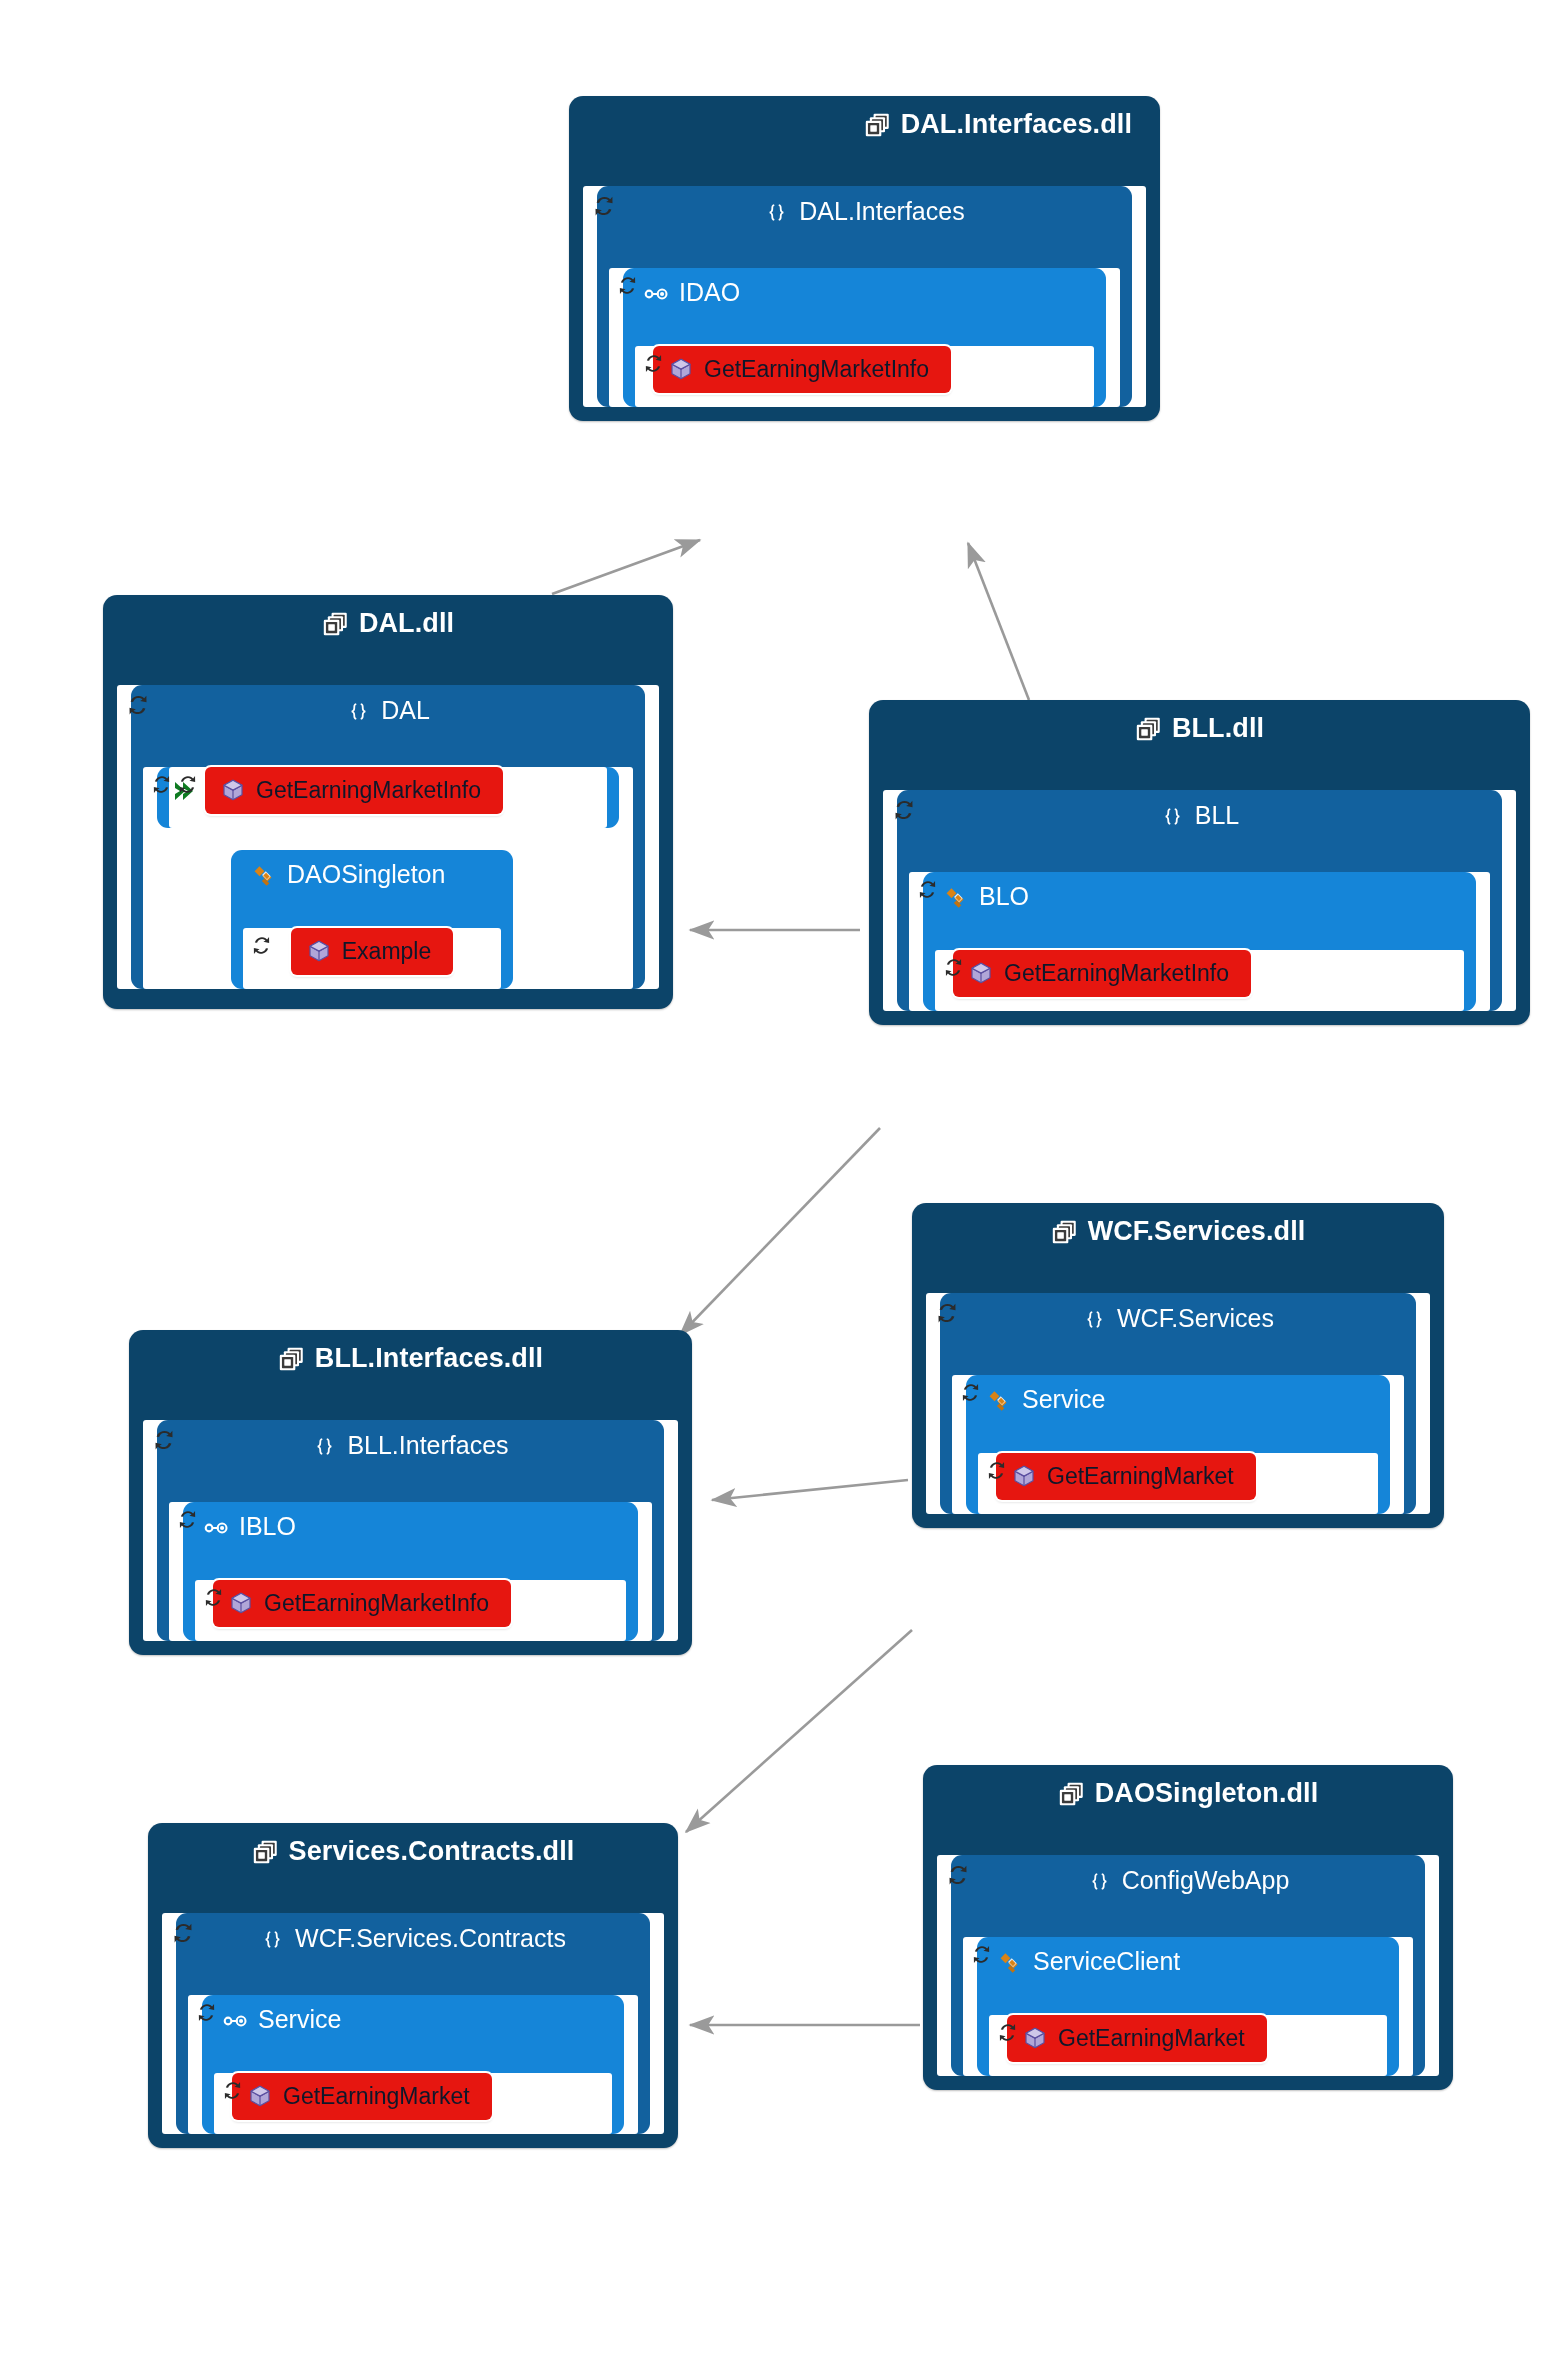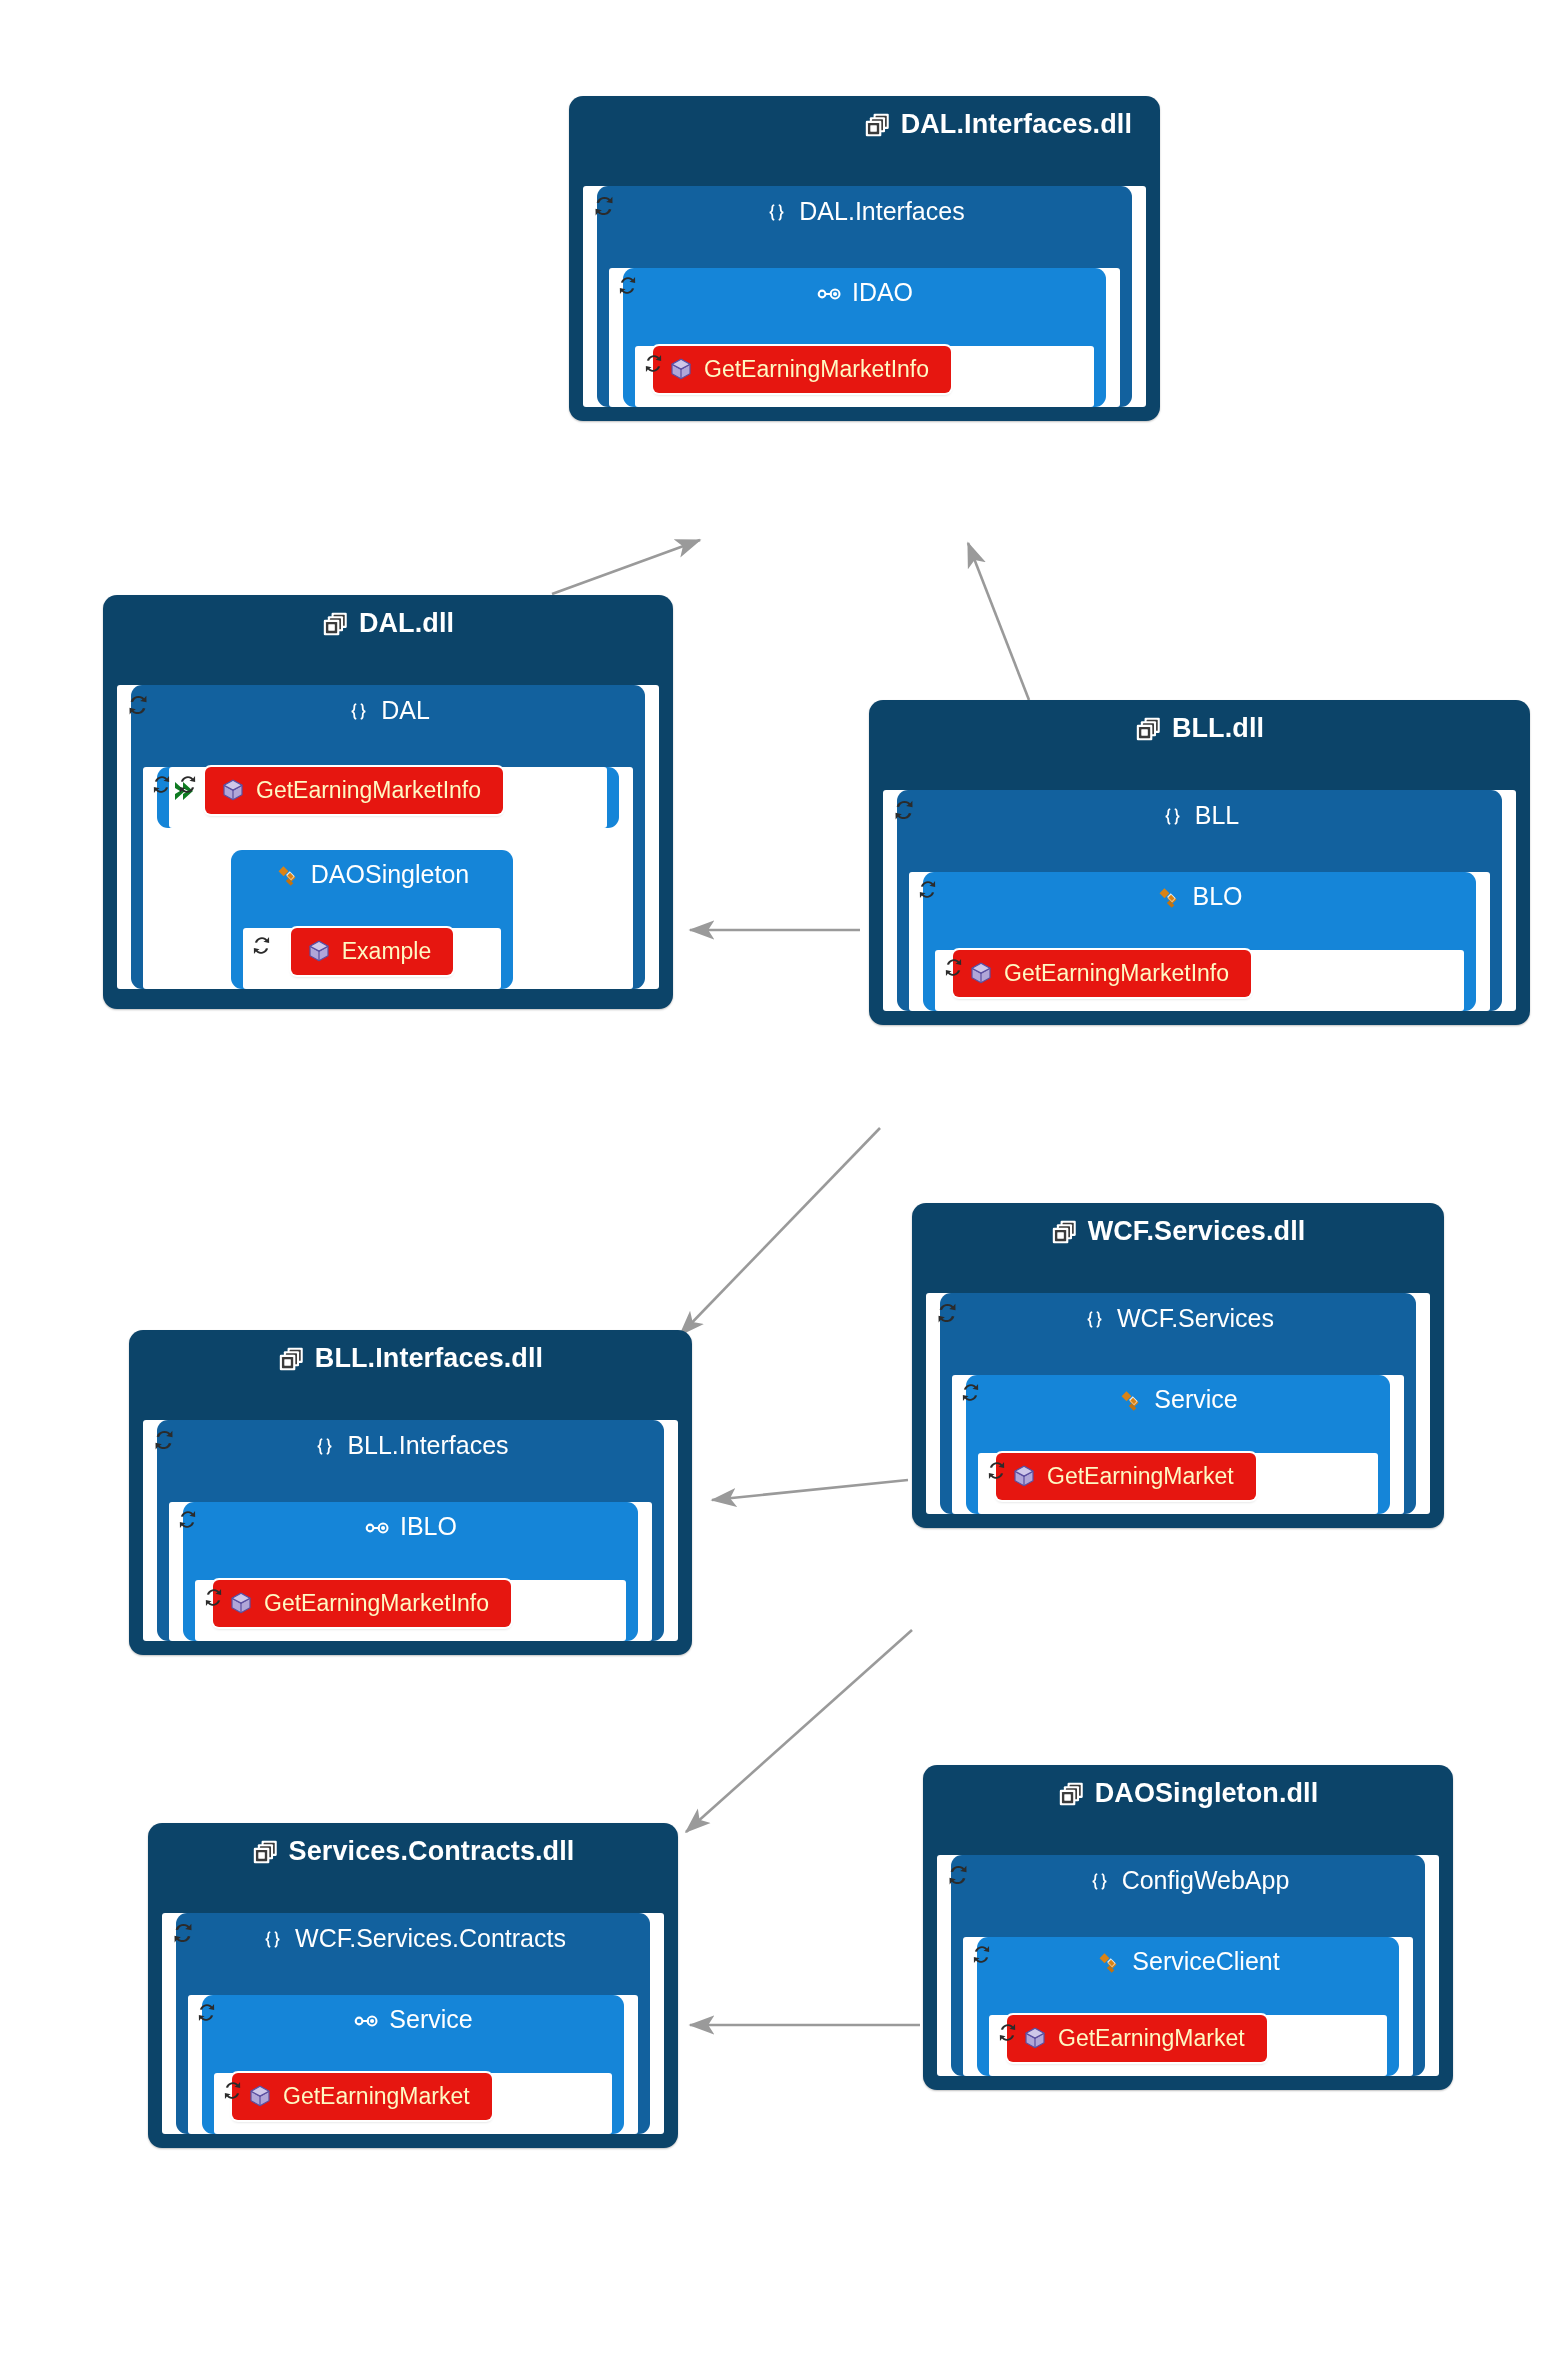--- a/index.html
+++ b/index.html
@@ -88,45 +88,46 @@
   
   .type {
     background: #1585d8;
     border-radius: 11px;
     margin: 32px 14px 14px 14px;
     position: relative;
   }
   .type-title {
     height: 48px;
     line-height: 48px;
-    text-align: center;
+    text-align: left;
     color: #ffffff;
     font-size: 25px;
     white-space: nowrap;
+    padding-left: 20px;
   }
   .type-body {
     background: #ffffff;
     margin: 0 12px 12px 12px;
     border-radius: 3px;
     position: relative;
     min-height: 34px;
     padding-bottom: 10px;
   }
 
   
   .member-row {
     display: flex;
     align-items: center;
     margin: 30px 18px 4px 18px;
     position: relative;
   }
   .member {
     background: #e61610;
     border-radius: 6px;
-    color: #fef9c3;
+    color: #0f172a;
     font-size: 23px;
     line-height: 1;
     padding: 11px 22px 12px 16px;
     display: inline-flex;
     align-items: center;
     gap: 11px;
     box-shadow: 0 0 0 2px #ffffff, 0 2px 3px rgba(0,0,0,0.18);
     white-space: nowrap;
   }
 

